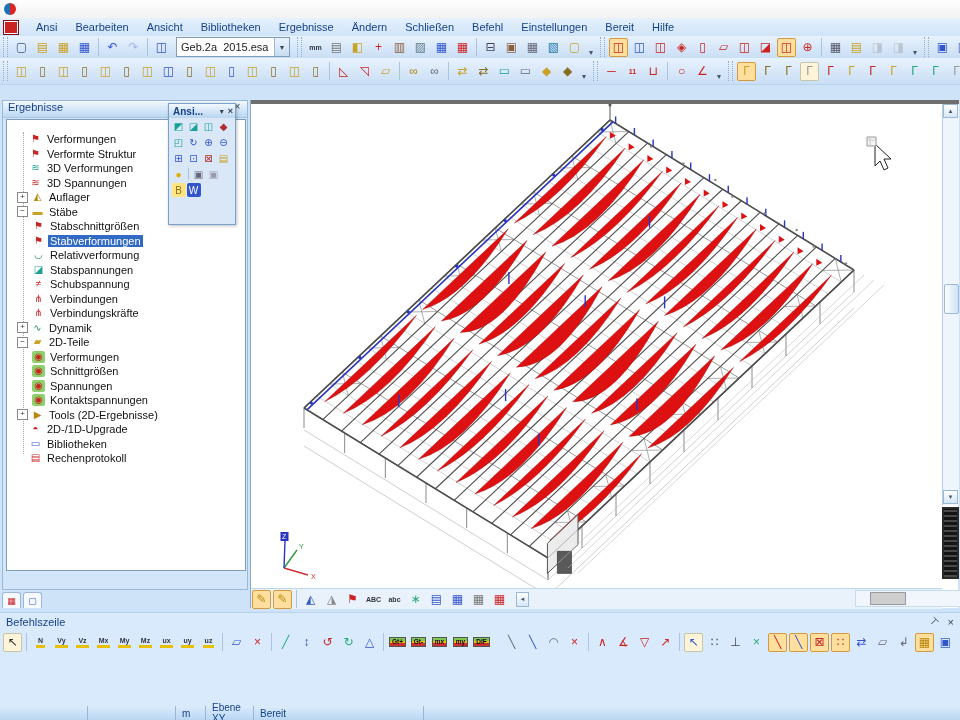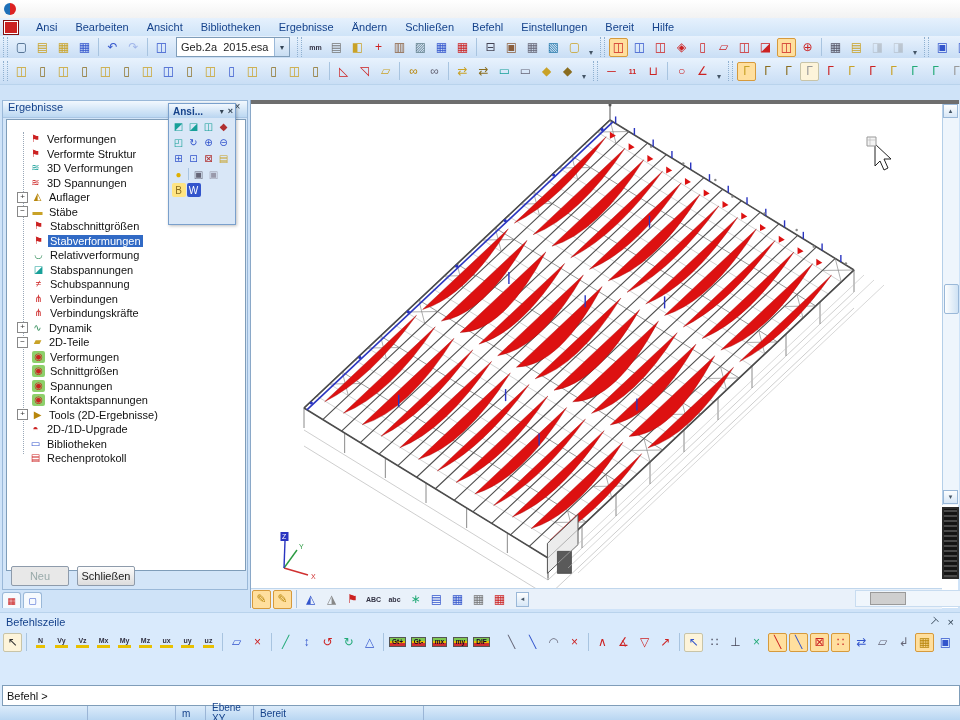--- a/index.html
+++ b/index.html
@@ -491,24 +491,20 @@
         <span style="width: 12px; flex: 0 0 auto;"></span>
         <span class="tico" style="color: rgb(51, 85, 204);">▭</span>
         <span class="tlabel">Bibliotheken</span>
       </div>
       <div class="titem" style="padding-left: 10px;">
         <span style="width: 12px; flex: 0 0 auto;"></span>
         <span class="tico" style="color: rgb(204, 34, 34);">▤</span>
         <span class="tlabel">Rechenprotokoll</span>
       </div>
     </div>
-  <div id="panel-buttons">
-    <div class="btn disabled">Neu</div>
-    <div class="btn">Schließen</div>
-  </div>
 </div>
 <div class="mini-tabs">
   <div class="mini-tab">
       <span style="color:#c22">▦</span>
     </div>
   <div class="mini-tab">
       <span style="color:#3355cc">▢</span>
     </div>
 </div>
 
@@ -985,23 +981,20 @@
       <div class="tbico">
         <span style="color: rgb(102, 102, 119);">↲</span>
       </div>
       <div class="tbico pressed">
         <span style="color: rgb(184, 134, 11);">▦</span>
       </div>
       <div class="tbico">
         <span style="color: rgb(51, 85, 204);">▣</span>
       </div>
     </div>
-  <div id="cmd-input">
-    <span class="pre">Befehl &gt;</span>
-  </div>
 </div>
 
 <div id="statusbar">
     <div class="seg" style="width: 88px;"></div>
     <div class="seg" style="width: 88px;"></div>
     <div class="seg" style="width: 30px;">m</div>
     <div class="seg" style="width: 48px;">Ebene XY</div>
     <div class="seg" style="width: 170px;">Bereit</div>
     <div class="seg" style="flex: 1 1 0%; border-right: none;"></div>
   </div>

